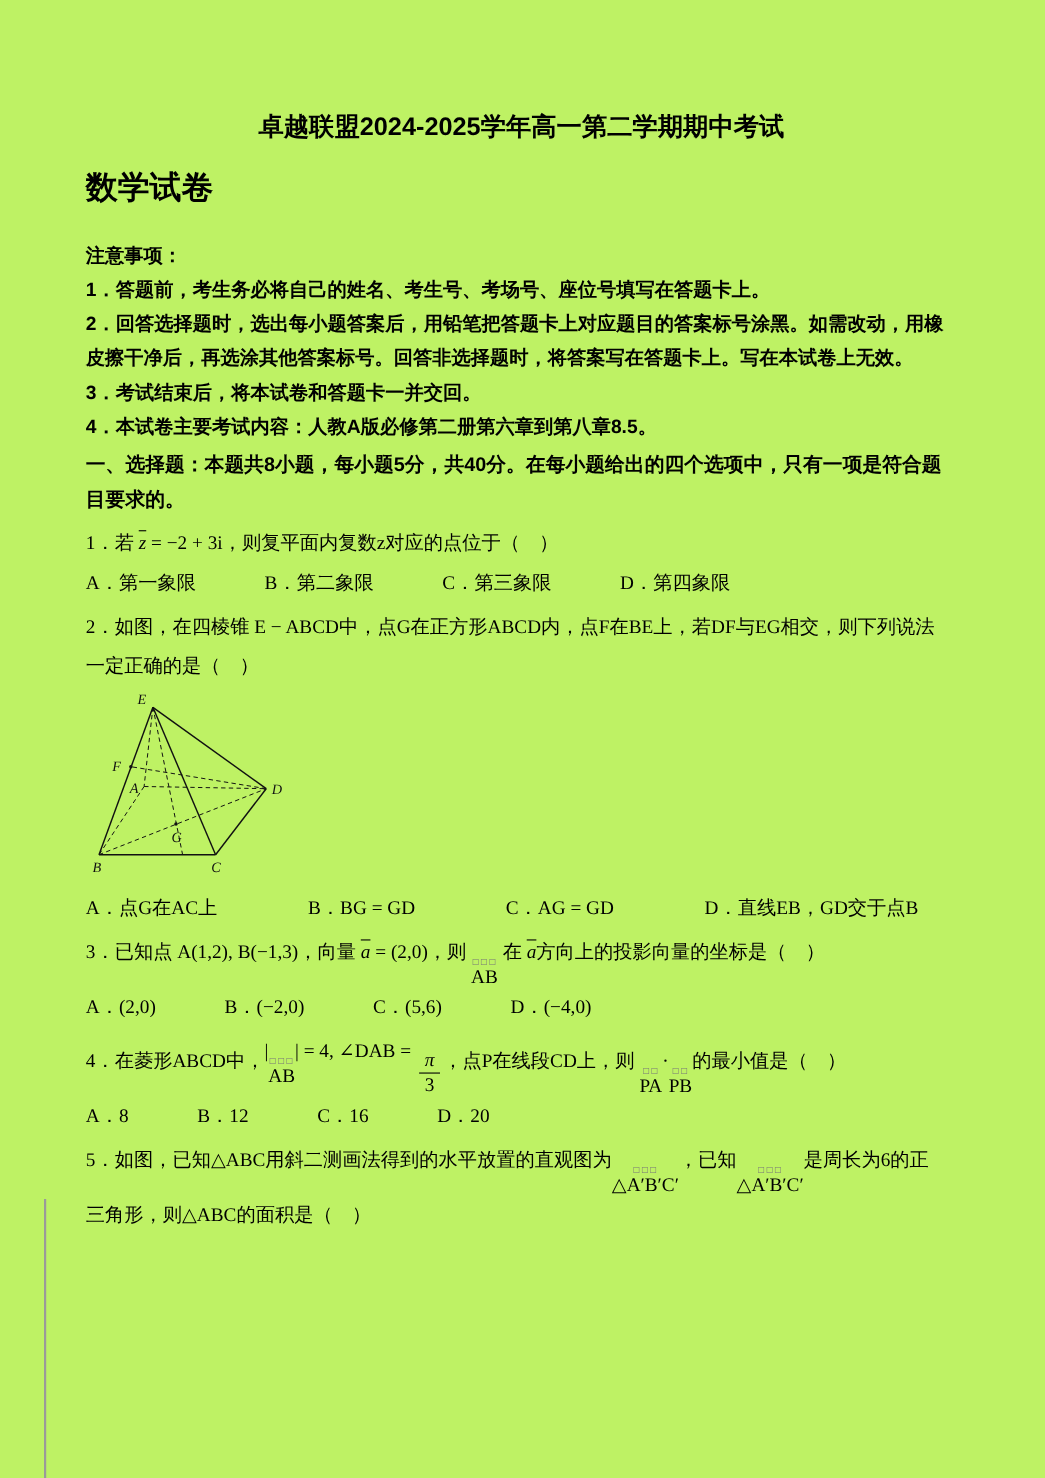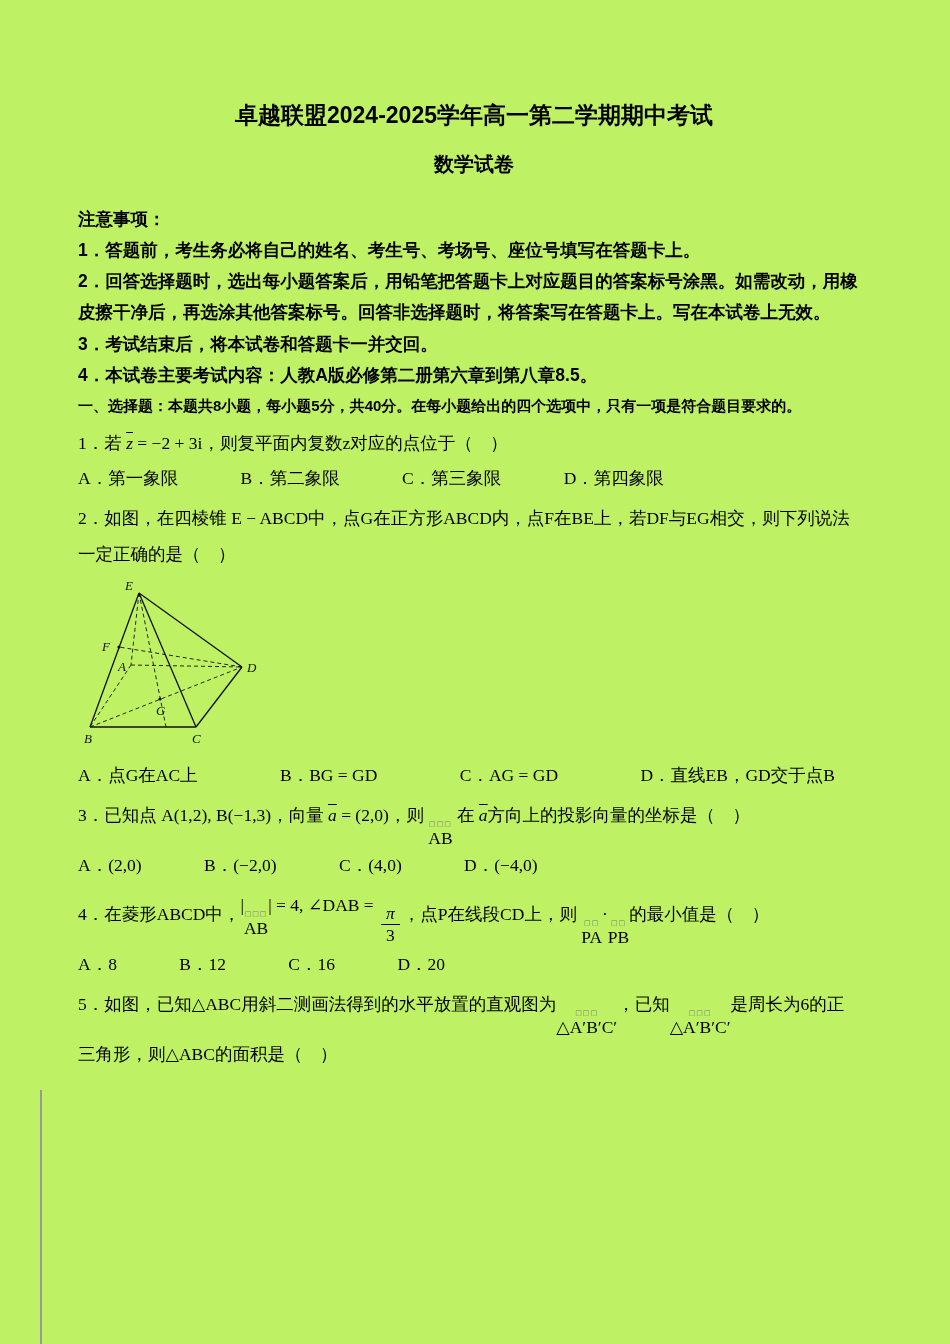--- a/index.html
+++ b/index.html
@@ -10,23 +10,23 @@
     background:#bef264;
     color:#000;
     font-family:"Liberation Serif","DejaVu Serif",serif;
     font-size:17.5px;
     box-sizing:border-box;
     padding:100px 80px 0 78px;
     overflow:hidden;
   }
   .hei { font-family:"Liberation Sans","DejaVu Sans",sans-serif; font-weight:bold; }
   h1.title { text-align:center; font-size:23px; margin:0 0 20px 0; }
-  h2.subtitle { text-align:center; font-size:20px; margin:0 0 26px 0; }
+  h2.subtitle { font-size:29px; margin:0 0 26px 0; }
   .notice p { margin:0; line-height:1.78; font-size:17.5px; }
-  .section-heading { margin:2px 0 6px 0; line-height:1.78; font-size:15px; }
+  .section-heading { margin:2px 0 6px 0; line-height:1.78; font-size:18px; }
   .q { margin:0; }
   .q p { margin:0; line-height:2.05; }
   .q .stem { margin-top:4px; }
   .opts { margin:4px 0 10px 0; line-height:2.0; }
   .opt { display:inline-block; margin-right:58px; }
   .opt:last-child { margin-right:0; }
   .opt-wide { margin-right:78px; }
   .m { font-family:"Liberation Serif","DejaVu Serif",serif; }
   .ovl { text-decoration:overline; font-style:italic; }
   
@@ -126,21 +126,21 @@
       <span class="stk">
           <span class="tofu">□□□</span>
           <span class="base m">AB</span>
         </span>
       <span>在</span>
       <span class="ovl">a</span><span>方向上的投影向量的坐标是（　）</span>
     </p>
     <p class="opts">
       <span class="opt"><span>A．</span><span class="m">(2,0)</span></span>
       <span class="opt"><span>B．</span><span class="m">(−2,0)</span></span>
-      <span class="opt"><span>C．</span><span class="m">(4,0)</span></span>
+      <span class="opt"><span>C．</span><span class="m">(5,6)</span></span>
       <span class="opt"><span>D．</span><span class="m">(−4,0)</span></span>
     </p>
   </div>
 
   <div class="q">
     <p class="stem">
       <span>4．在菱形ABCD中，</span><span class="raised"><span class="m">|</span><span class="stk">
             <span class="tofu">□□□</span>
             <span class="base m">AB</span>
           </span><span class="m">| = 4, ∠DAB = </span><span class="frac">

